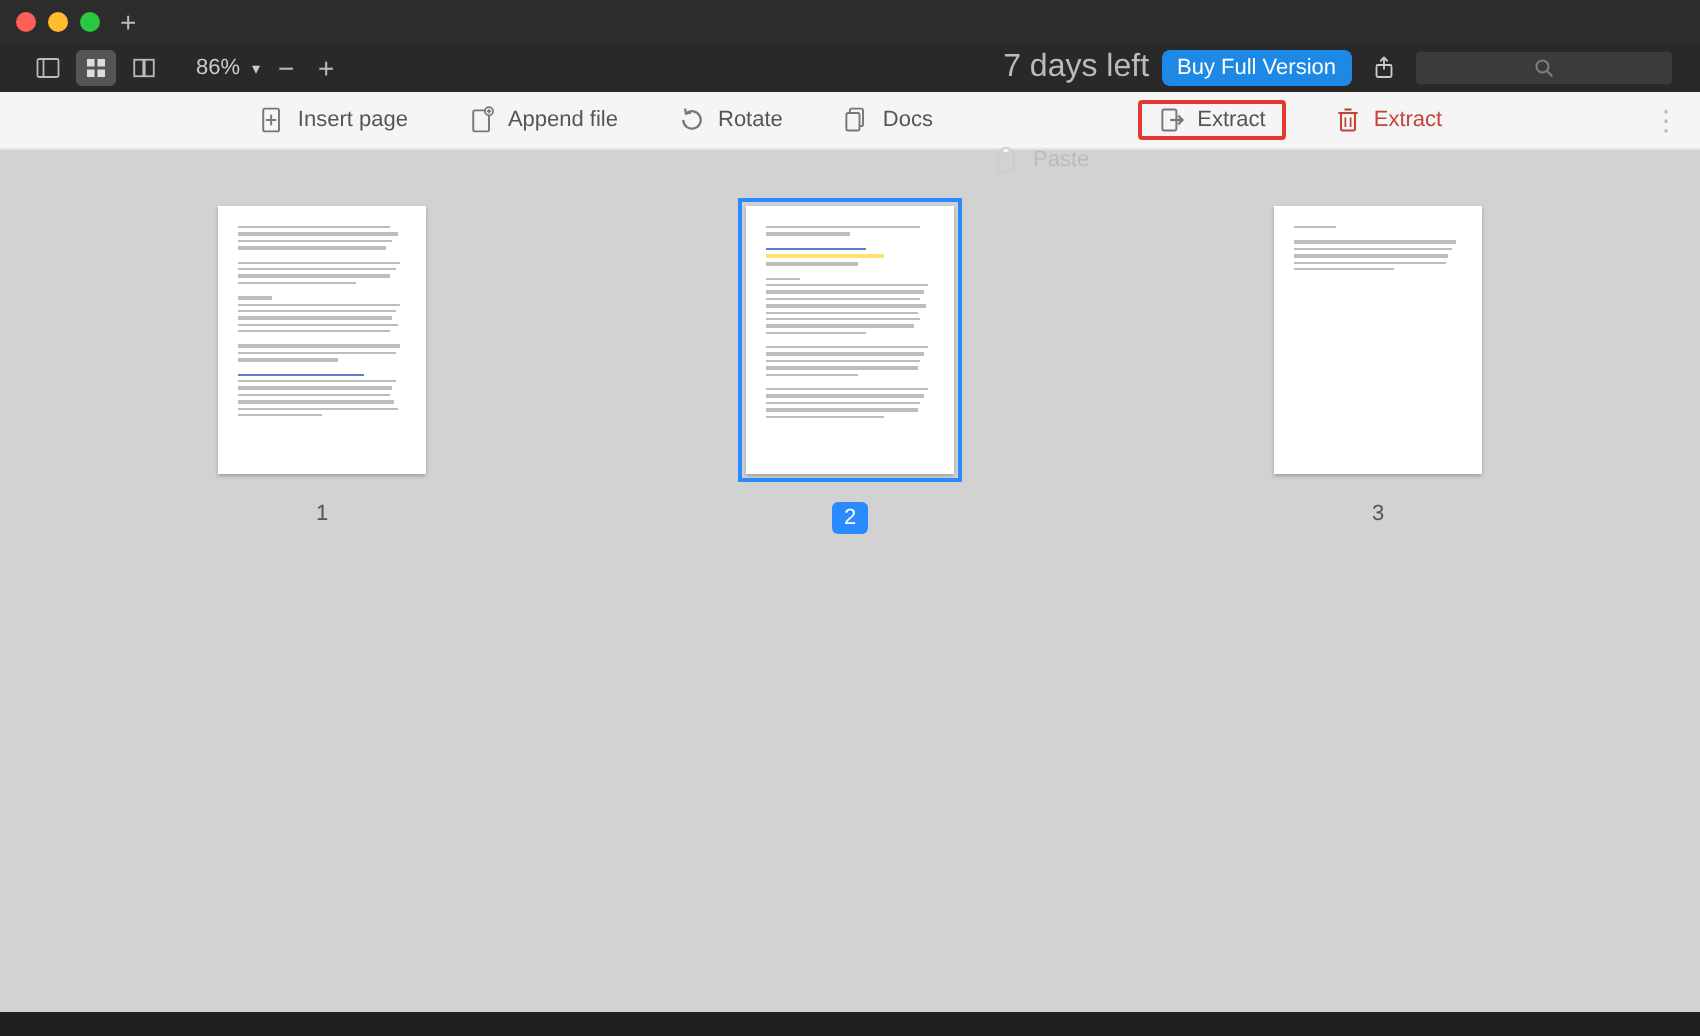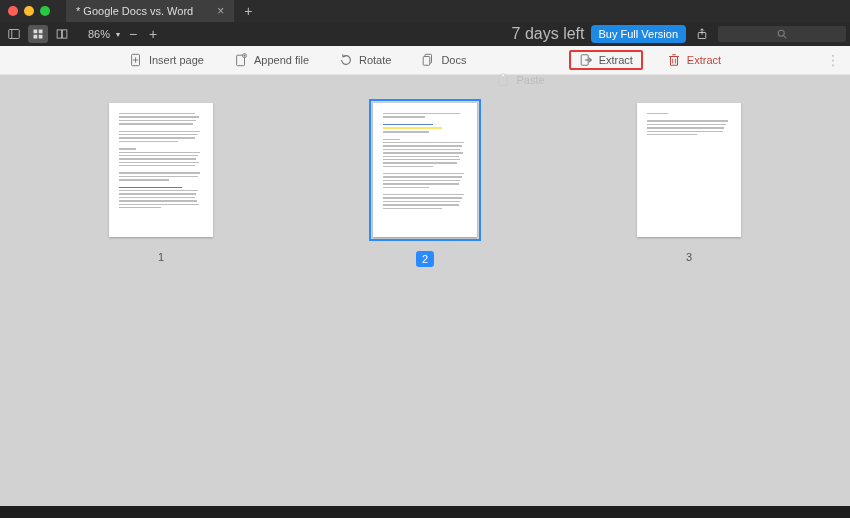--- a/index.html
+++ b/index.html
@@ -11,21 +11,21 @@
   .traffic { display: flex; gap: 6px; }
   .traffic span { width: 10px; height: 10px; border-radius: 50%; display: block; }
   .t-red { background: #ff5f57; }
   .t-yellow { background: #febc2e; }
   .t-green { background: #28c840; }
   .tab { display: flex; align-items: center; height: 22px; background: #3e3e3e; color: #ddd; font-size: 11px; padding: 0 10px; margin-left: 16px; position: relative; }
   .tab .close { margin-left: 24px; color: #aaa; font-size: 12px; cursor: pointer; }
   .addtab { color: #bbb; font-size: 14px; margin-left: 10px; cursor: pointer; }
 
   
-  .controlsbar { height: 24px; background: #292929; display: flex; align-items: center; padding: 0 4px; color: #ccc; font-size: 11px; }
+  .controlsbar { height: 24px; background: #292929; display: flex; align-items: center; padding: 0 14px; color: #ccc; font-size: 11px; }
   .ctrl-btn { width: 20px; height: 18px; display:flex; align-items:center; justify-content:center; border-radius:3px; margin-right:4px; cursor:pointer; }
   .ctrl-btn.active { background:#555; }
   .zoom-group { display:flex; align-items:center; margin-left: 12px; gap:6px; }
   .zoom-label { font-size:11px; color:#ccc; }
   .zoom-caret { font-size:8px; color:#ccc; }
   .zoom-act { font-size:14px; color:#bbb; width:14px; text-align:center; cursor:pointer; }
   .spacer { flex:1; }
   .trial { font-size:16px; color:#bbb; margin-right:6px; }
   .buybtn { background:#1e88e5; color:#fff; font-size:11px; padding:3px 8px; border-radius:4px; cursor:pointer; }
   .share-btn { width:20px; height:18px; display:flex; align-items:center; justify-content:center; margin:0 6px; cursor:pointer; }
@@ -63,24 +63,20 @@
 </style>
 </head>
 <body>
 
 <div class="titlebar">
   <div class="traffic">
     <span class="t-red"></span>
     <span class="t-yellow"></span>
     <span class="t-green"></span>
   </div>
-  <div class="tab">
-    <span>* Google Docs vs. Word</span>
-    <span class="close">×</span>
-  </div>
   <div class="addtab">+</div>
 </div>
 
 <div class="controlsbar">
   <div class="ctrl-btn">
     <svg class="ico-s" viewBox="0 0 16 16">
         <rect x="1" y="2" width="14" height="12" rx="1" fill="none" stroke="#bbb" stroke-width="1.2"></rect>
         <line x1="5" y1="2" x2="5" y2="14" stroke="#bbb" stroke-width="1.2"></line>
       </svg>
   </div>

